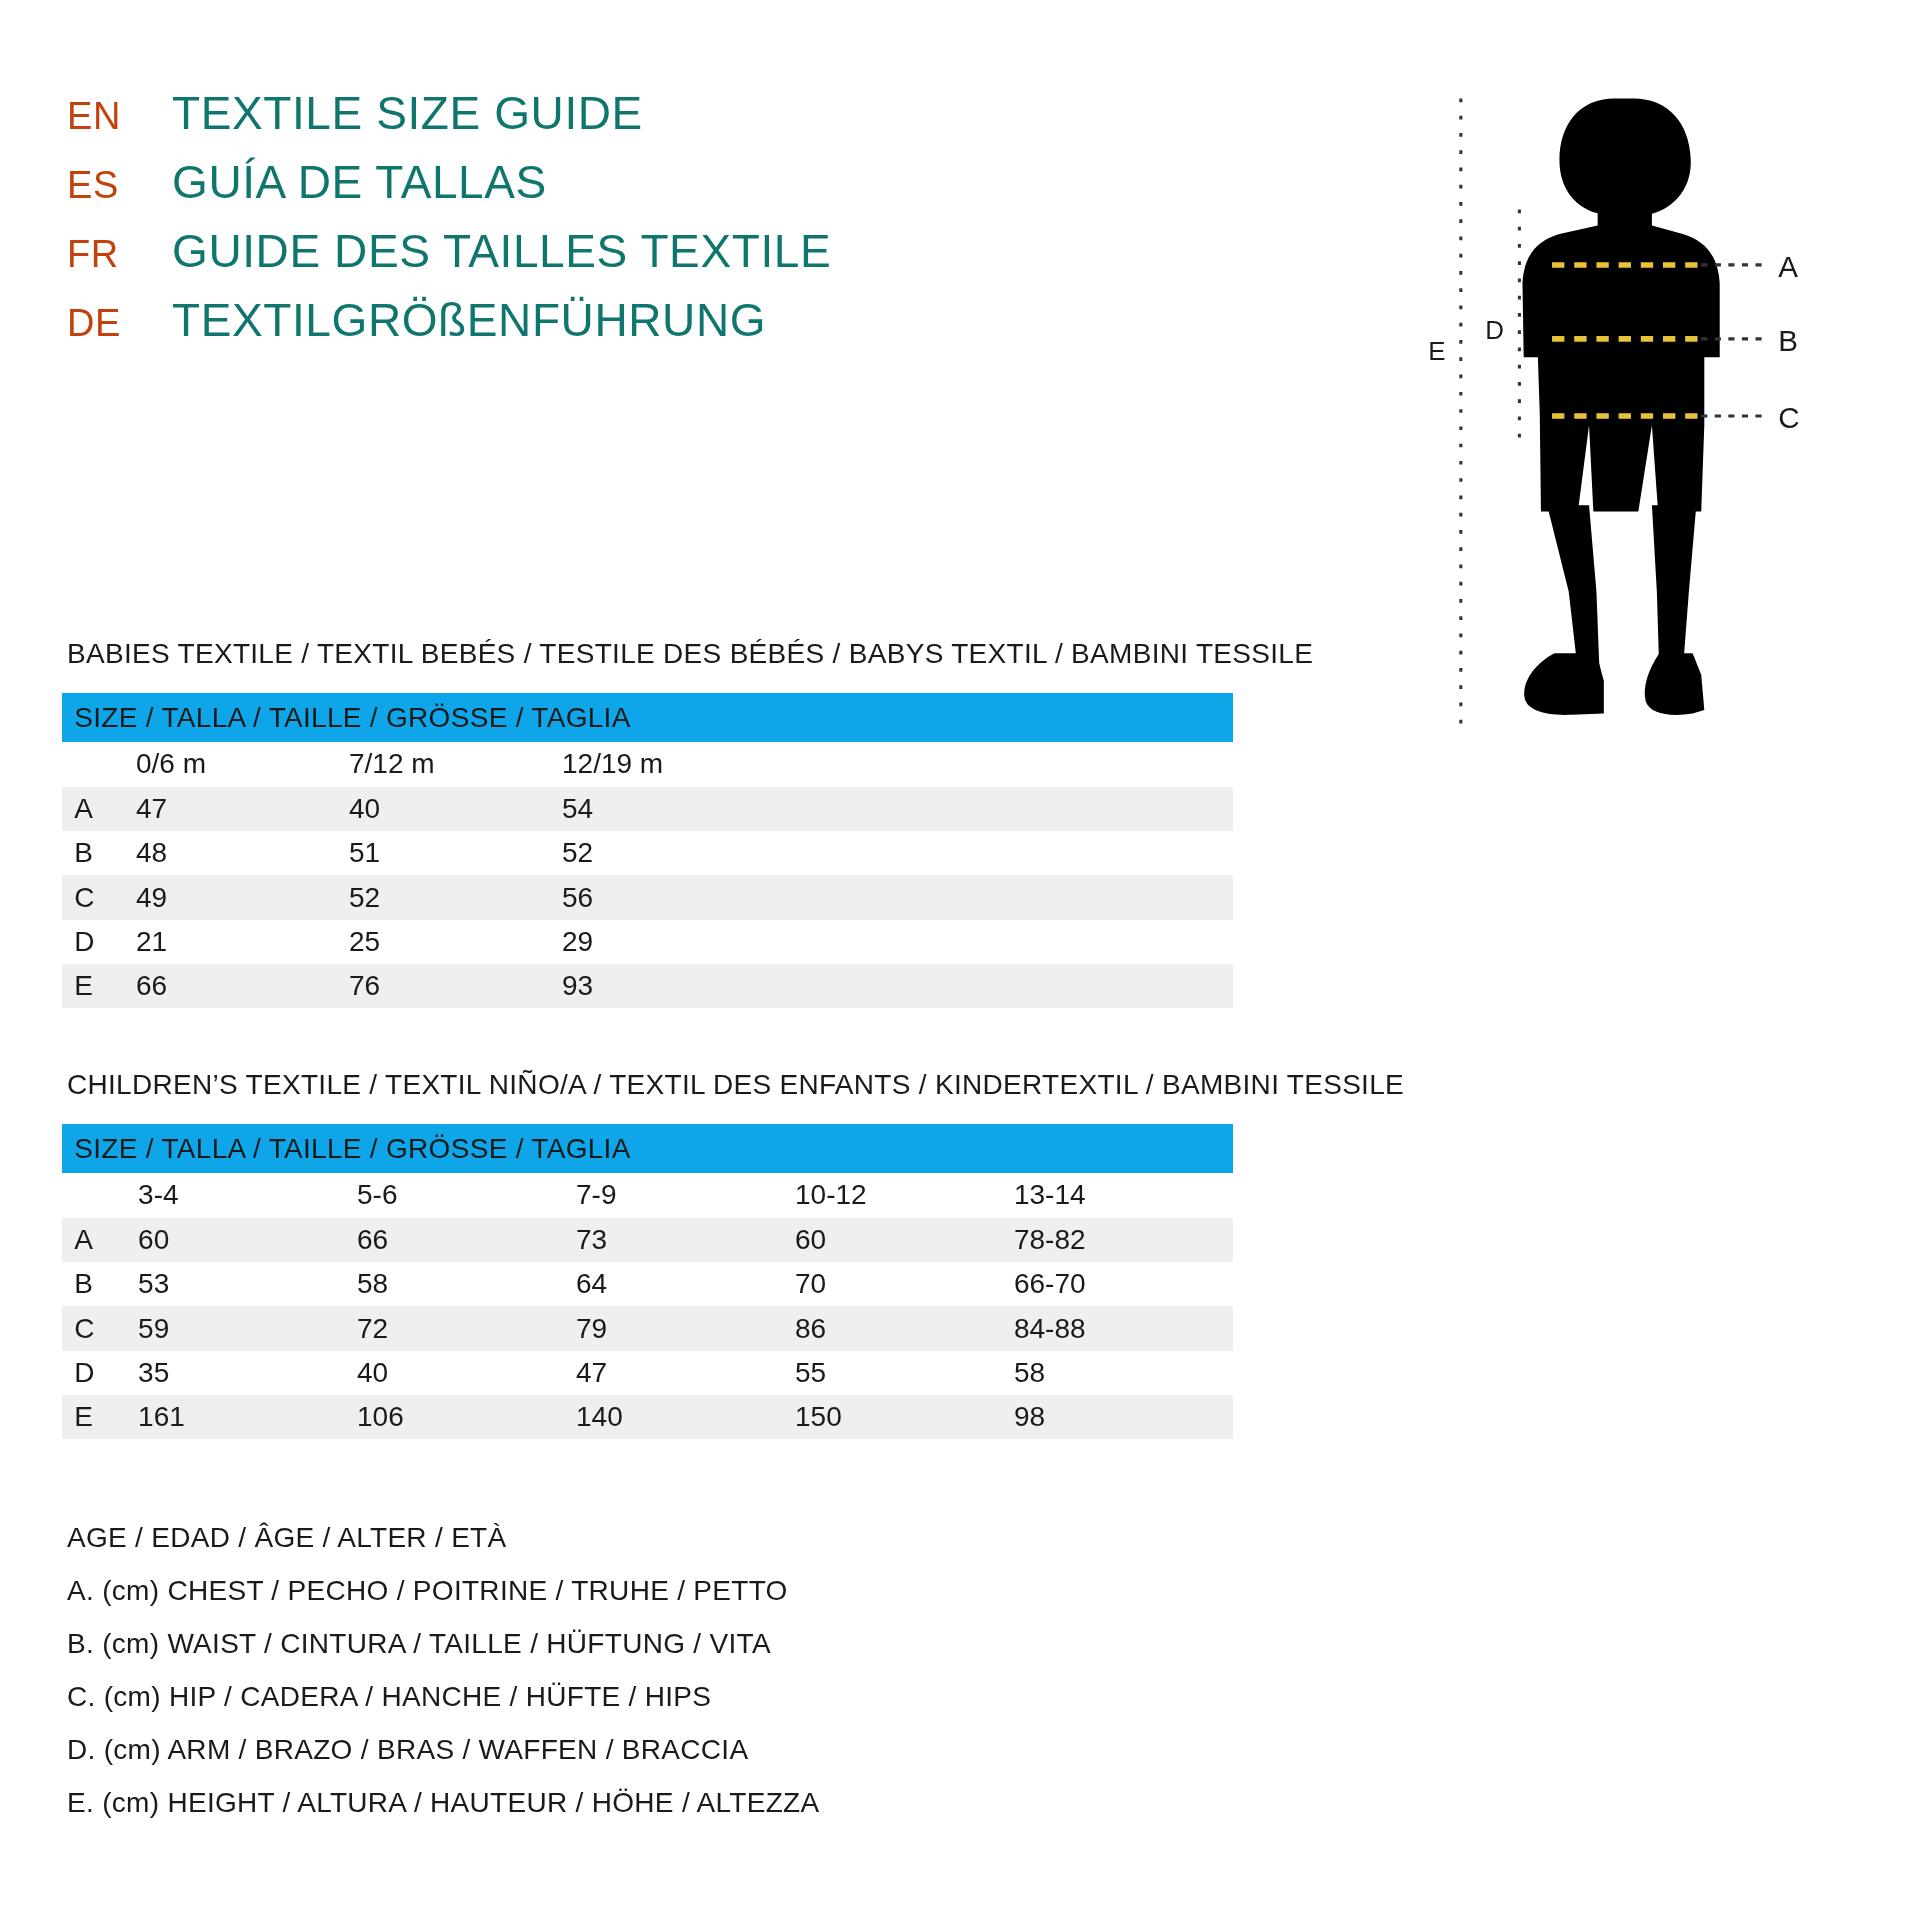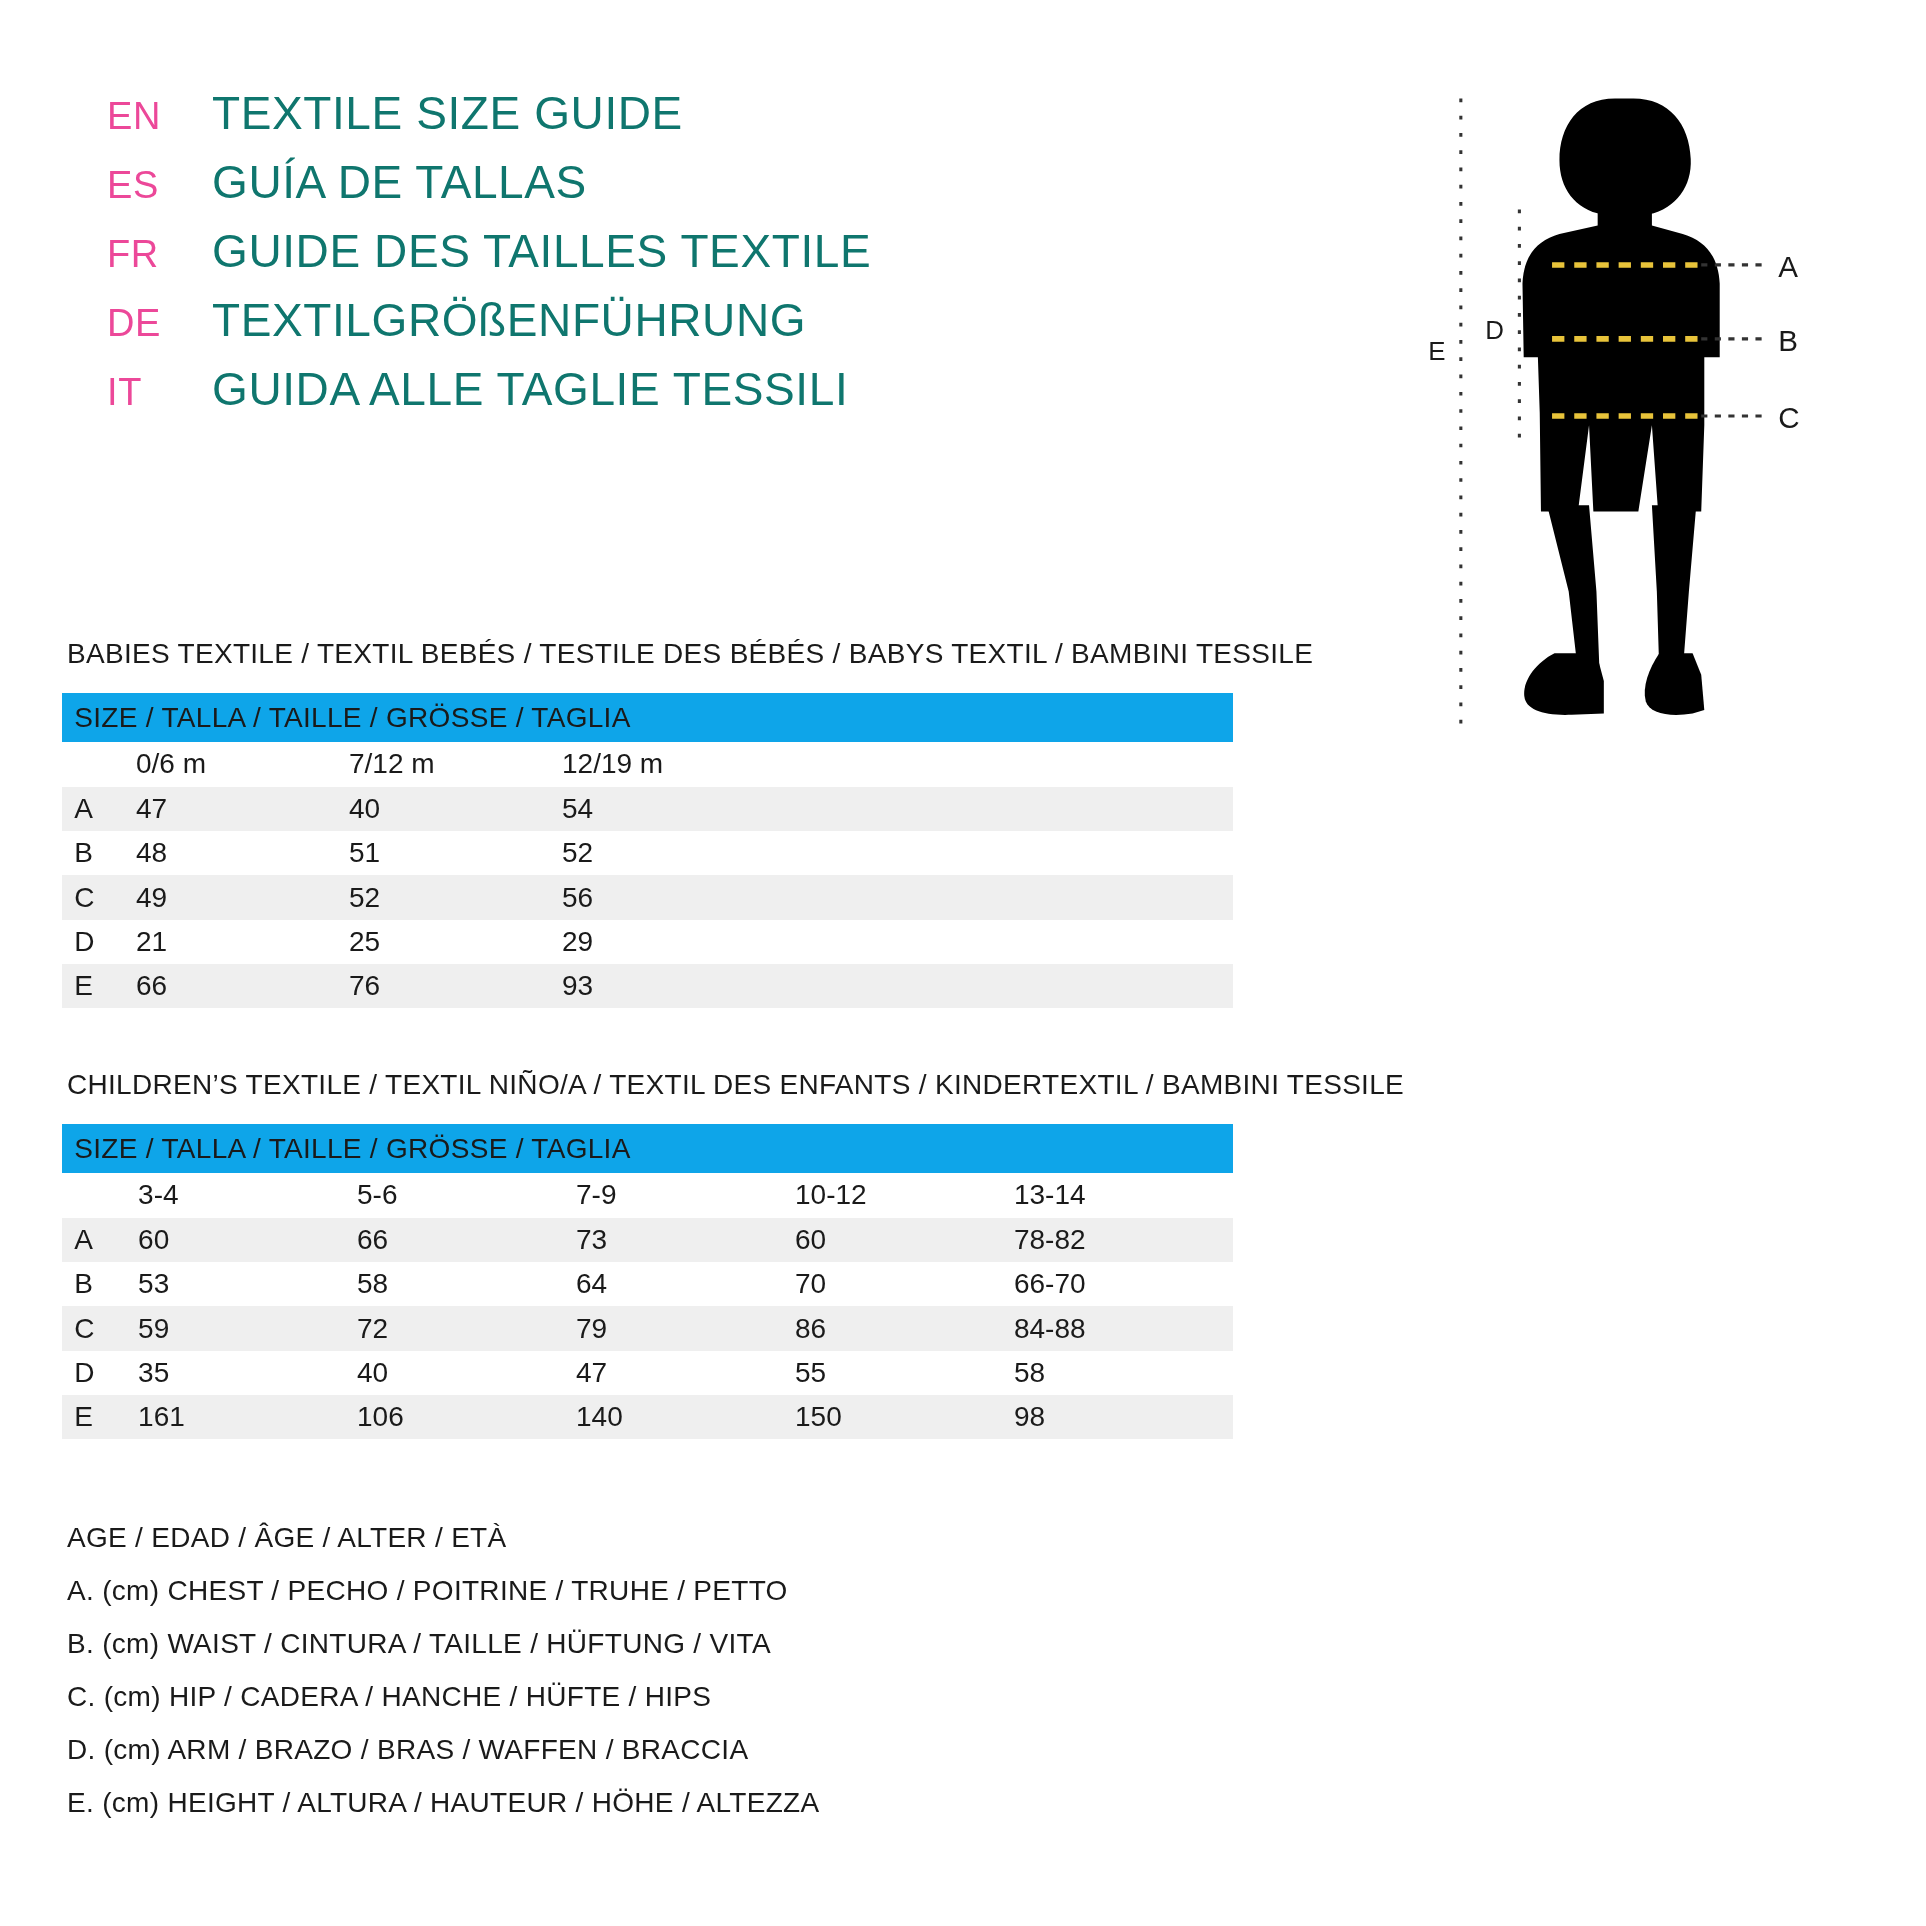--- a/index.html
+++ b/index.html
@@ -25,22 +25,21 @@
   }
   .lang-row {
     display: flex;
     align-items: baseline;
     margin-bottom: 15px;
   }
   .lang-code {
     width: 105px;
     font-size: 38px;
     letter-spacing: 0.6px;
-    color: #ec4899;
-    margin-left: 40px;
+    color: #c2410c;
   }
   .lang-title {
     font-size: 46px;
     letter-spacing: 0.6px;
     color: #0f766e;
   }
 
   
   #figure-block {
     position: absolute;
@@ -131,24 +130,20 @@
     <span class="lang-title">GUÍA DE TALLAS</span>
   </div>
   <div class="lang-row">
     <span class="lang-code">FR</span>
     <span class="lang-title">GUIDE DES TAILLES TEXTILE</span>
   </div>
   <div class="lang-row">
     <span class="lang-code">DE</span>
     <span class="lang-title">TEXTILGRÖßENFÜHRUNG</span>
   </div>
-  <div class="lang-row">
-    <span class="lang-code">IT</span>
-    <span class="lang-title">GUIDA ALLE TAGLIE TESSILI</span>
-  </div>
 </div>
 
 <div id="figure-block">
   <svg id="figure-svg" width="487" height="678" viewBox="0 0 790 1100" xmlns="http://www.w3.org/2000/svg">
 
     <line x1="110" y1="30" x2="110" y2="1060" stroke="#333" stroke-width="5" stroke-dasharray="6 22"></line>
 
     <line x1="205" y1="210" x2="205" y2="590" stroke="#333" stroke-width="5" stroke-dasharray="6 22"></line>
 
     <g fill="#000000">

